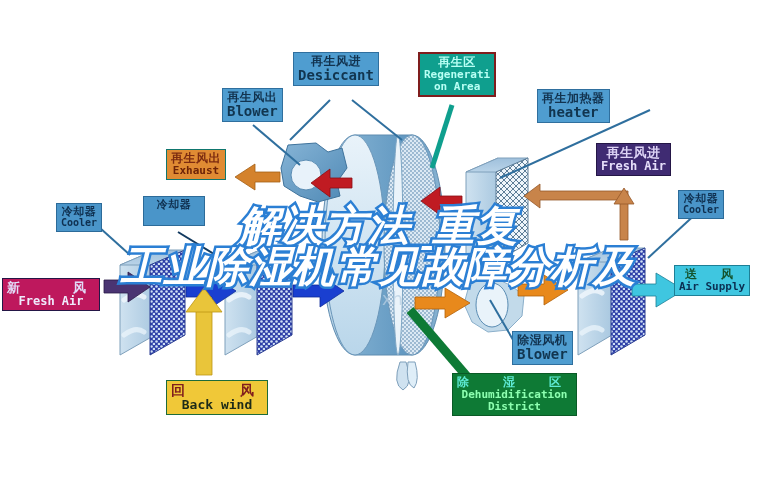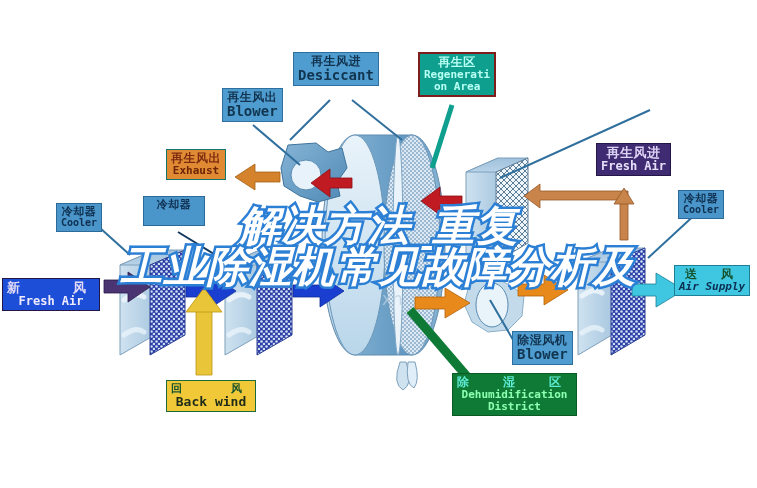--- a/index.html
+++ b/index.html
@@ -43,38 +43,38 @@
   .lbl.teal{background:#0f9f8e;border:2px solid #7f1d1d;}
   .lbl.teal .cn{color:#b8fff4;font-size:12px;}
   .lbl.teal .en{color:#b8fff4;font-size:11px;}
 
   
   .lbl.purple{background:#3f2b72;border:1px solid #241646;}
   .lbl.purple .cn{color:#dcd2f4;font-size:13px;}
   .lbl.purple .en{color:#e6dffa;font-size:12px;}
 
   
-  .lbl.purple2{background:#1d4ed8;border:1px solid #241646;}
+  .lbl.purple2{background:#be185d;border:1px solid #241646;}
   .lbl.purple2 .cn{color:#e2daf7;font-size:13px;letter-spacing:9px;}
   .lbl.purple2 .en{color:#efeafc;font-size:12px;}
 
   
   .lbl.yellow{background:#f0c838;border:1px solid #1d6b3a;}
-  .lbl.yellow .cn{color:#14532d;font-size:11px;letter-spacing:9px;}
+  .lbl.yellow .cn{color:#7f1d1d;font-size:14px;letter-spacing:9px;}
   .lbl.yellow .en{color:#1d2b18;font-size:13px;}
 
   
   .lbl.green{background:#0e7a35;border:1px solid #0a5a26;}
   .lbl.green .cn{color:#5eead4;font-size:12px;letter-spacing:11px;}
   .lbl.green .en{color:#8dffb0;font-size:11px;}
 
   
   .lbl.cyan{background:#3fc6e0;border:1px solid #1d7f96;}
   .lbl.cyan .cn{color:#14532d;font-size:12px;letter-spacing:6px;}
-  .lbl.cyan .en{color:#0b2f52;font-size:11px;font-style:italic;}
+  .lbl.cyan .en{color:#0b2f52;font-size:11px;}
 
   
   #art{position:absolute;left:0;top:0;width:757px;height:488px;z-index:10;}
 
   
   #title{
     position:absolute;
     left:0;top:205px;width:757px;
     z-index:80;
     text-align:center;
@@ -275,20 +275,24 @@
     <span class="cn">再生风出</span>
     <span class="en">Exhaust</span>
   </div>
 
   <div class="lbl teal" style="left:418px;top:52px;">
     <span class="cn">再生区</span>
     <span class="en">Regenerati</span>
     <span class="en">on Area</span>
   </div>
 
+  <div class="lbl blue" style="left:537px;top:89px;">
+    <span class="cn">再生加热器</span>
+    <span class="en">heater</span>
+  </div>
 
   <div class="lbl purple" style="left:596px;top:143px;">
     <span class="cn">再生风进</span>
     <span class="en">Fresh Air</span>
   </div>
 
   <div class="lbl blue2" style="left:678px;top:190px;">
     <span class="cn">冷却器</span>
     <span class="en">Cooler</span>
   </div>

